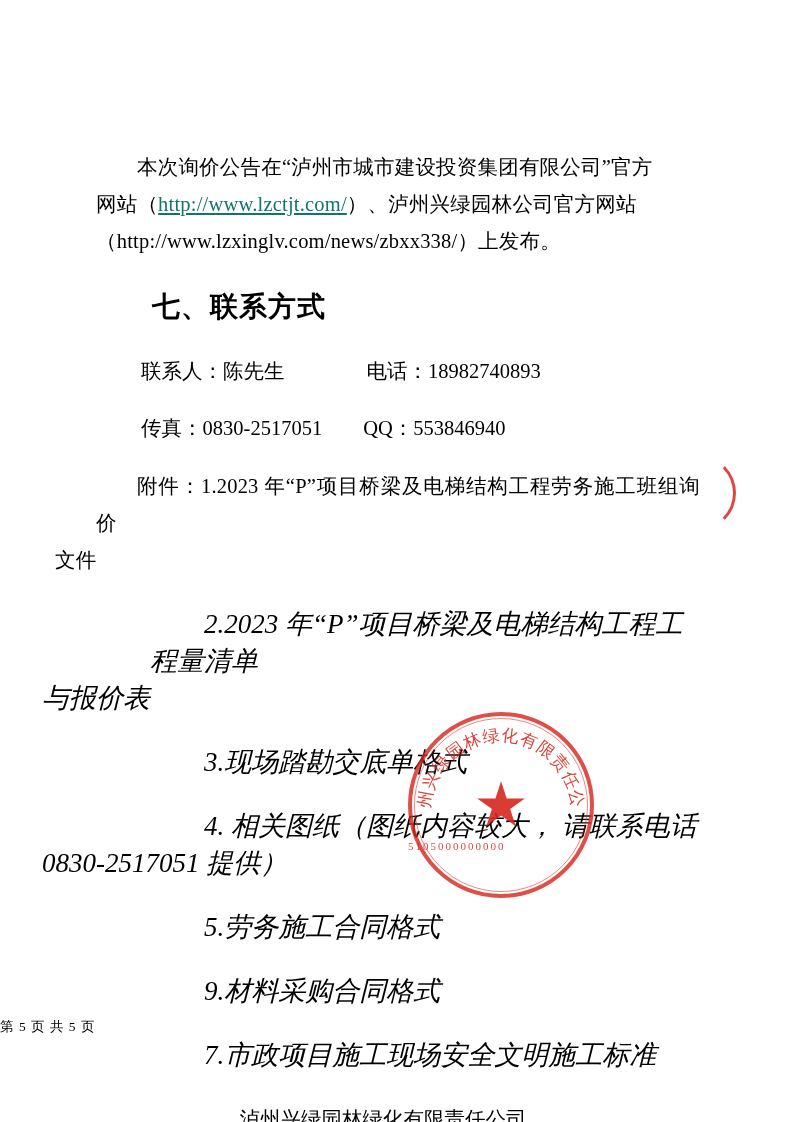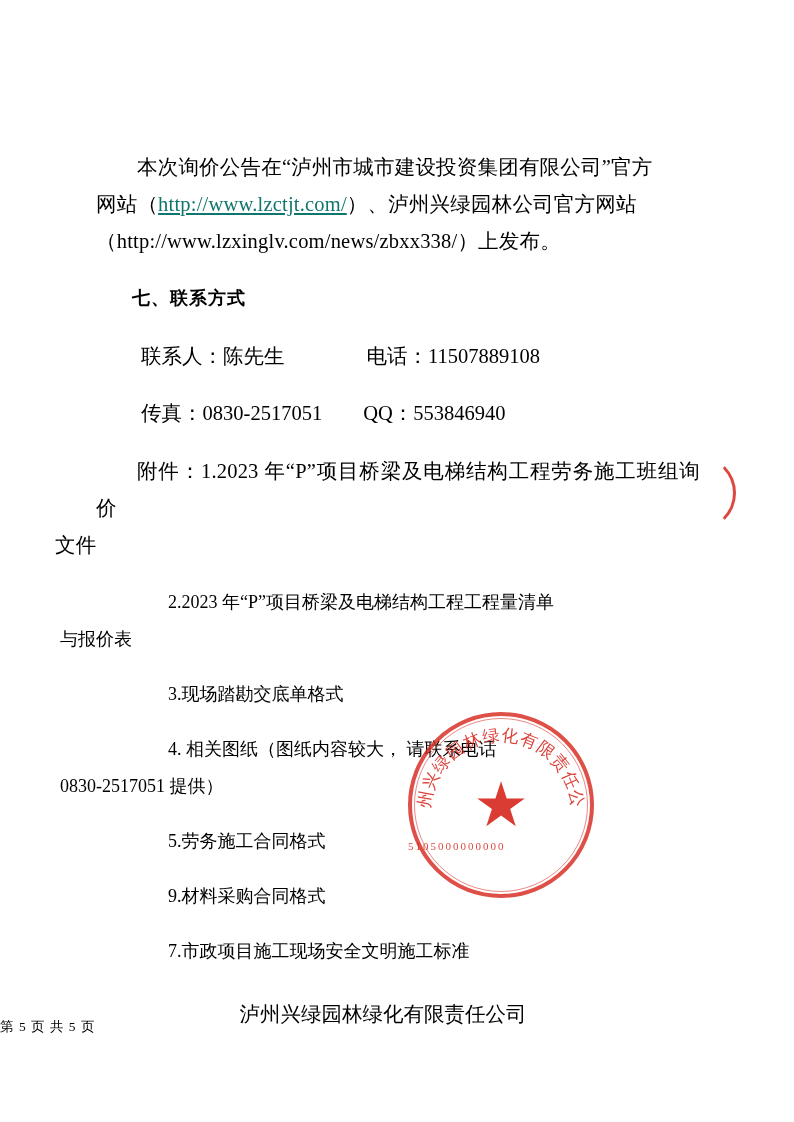--- a/index.html
+++ b/index.html
@@ -33,41 +33,42 @@
   .para {
     font-size: 20.5px;
     line-height: 37px;
     text-align: justify;
     letter-spacing: 0.2px;
   }
   .indent2 {
     text-indent: 2em;
   }
   .heading {
-    font-size: 18px;
+    font-size: 28px;
     line-height: 37px;
     font-weight: bold;
     text-indent: 2em;
     letter-spacing: 1px;
   }
   .link {
     text-decoration: underline;
     color: #0f766e;
   }
   .row-contact {
     font-size: 20.5px;
     line-height: 37px;
     padding-left: 2.2em;
     white-space: pre;
   }
   .list-item {
-    font-size: 18px;
+    font-size: 27px;
     line-height: 37px;
     padding-left: 2em;
     text-indent: 2em;
+    font-style: italic;
   }
   .sign-block {
     margin-top: 26px;
     font-size: 20.5px;
     line-height: 37px;
     text-align: center;
     padding-right: 30px;
   }
   .sign-line {
     display: block;
@@ -165,21 +166,21 @@
   <div class="content">
 
     <p class="para indent2">
       <span>本次询价公告在“泸州市城市建设投资集团有限公司”官方</span><br>
       <span>网站（</span><span class="link">http://www.lzctjt.com/</span><span>）、泸州兴绿园林公司官方网站</span><br>
       <span>（http://www.lzxinglv.com/news/zbxx338/）上发布。</span>
     </p>
 
     <p class="heading">七、联系方式</p>
 
-    <p class="row-contact">联系人：陈先生　　　　电话：11507889108</p>
+    <p class="row-contact">联系人：陈先生　　　　电话：18982740893</p>
     <p class="row-contact">传真：0830-2517051　　QQ：553846940</p>
 
     <p class="para indent2">
       <span>附件：1.2023 年“P”项目桥梁及电梯结构工程劳务施工班组询价</span><br>
       <span style="display:inline-block;text-indent:0;margin-left:-2em;">文件</span>
     </p>
 
     <p class="list-item">
       <span>2.2023 年“P”项目桥梁及电梯结构工程工程量清单</span><br>
       <span style="display:inline-block;text-indent:0;margin-left:-4em;">与报价表</span>

